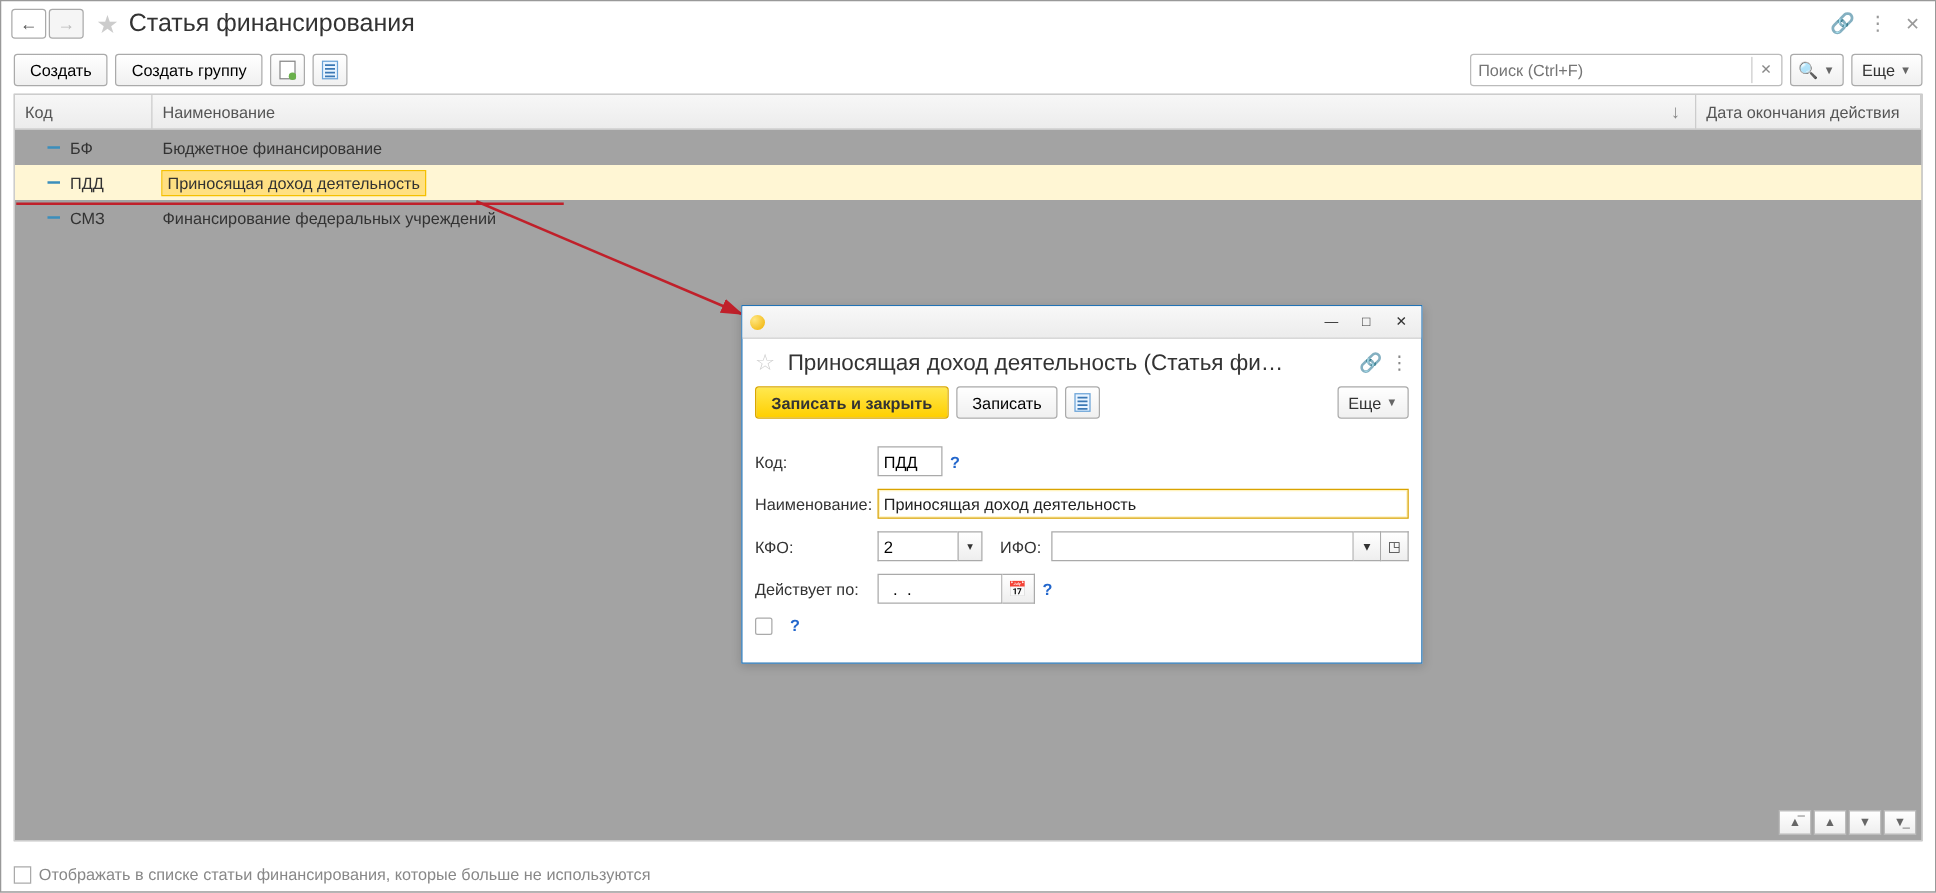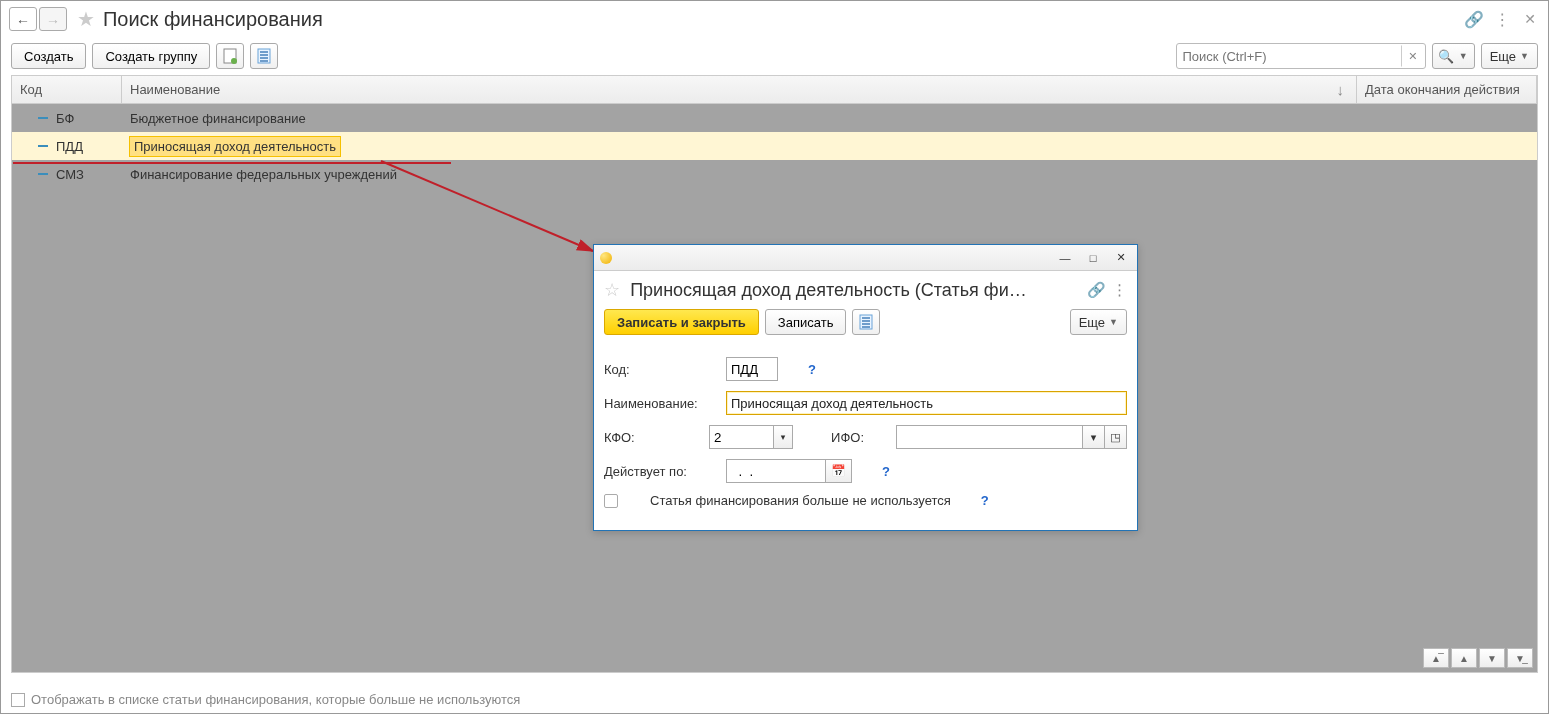--- a/index.html
+++ b/index.html
@@ -54,21 +54,21 @@
   .modal-titlebar .tb-right { margin-left:auto; display:flex; gap:8px; }
   .modal-titlebar .tb-btn { width:20px; height:18px; display:flex; align-items:center; justify-content:center; cursor:pointer; font-size:11px; }
   .modal-header { display:flex; align-items:center; padding:8px 10px; gap:6px;}
   .modal-header .star-icon { font-size:18px; color:#ccc; margin:0 4px 0 0;}
   .modal-header .m-title { font-size:18px; font-weight:400; white-space:nowrap; overflow:hidden; text-overflow:ellipsis; flex:1;}
   .modal-header .link-icon { color:#888; font-size:15px; cursor:pointer;}
   .modal-header .more-icon { color:#888; font-size:15px; cursor:pointer;}
   .modal-toolbar { display:flex; align-items:center; padding:0 10px 8px 10px; gap:6px;}
   .btn-primary { background:linear-gradient(#ffe84f,#ffcf00); border:1px solid #daa800; color:#333; font-weight:600;}
   .modal-body { padding:4px 10px 12px 10px;}
-  .form-row { display:flex; align-items:center; margin:10px 0;gap:24px;}
+  .form-row { display:flex; align-items:center; margin:10px 0;}
   .form-label { width:98px; font-size:13px; color:#333;}
   .inp { border:1px solid #aaa; height:24px; padding:0 4px; font-size:13px; background:#fff; }
   .inp-highlight { border:1px solid #d9a300; background:#fff; box-shadow:inset 0 0 0 1px #fff3c0; color:#222;}
   .help-q { color:#2266cc; cursor:pointer; margin-left:6px; font-weight:600;}
   .spinner { display:flex; align-items:stretch;}
   .spinner input { width:64px; border:1px solid #aaa; border-right:none; height:24px; padding:0 4px;}
   .spinner .spin-btn { width:20px; border:1px solid #aaa; background:linear-gradient(#fff,#eee); display:flex; align-items:center; justify-content:center; font-size:9px; cursor:pointer;}
   .lookup { display:flex; align-items:stretch;}
   .lookup input { height:24px; border:1px solid #aaa; padding:0 4px; flex:1;}
   .lookup .lk-btn { width:22px; border:1px solid #aaa; border-left:none; background:linear-gradient(#fff,#eee); display:flex; align-items:center; justify-content:center; font-size:11px; cursor:pointer;}
@@ -81,21 +81,21 @@
   svg.list-icon-svg rect { fill:#e9f4ff; stroke:#6aa3d8; stroke-width:1;}
   svg.list-icon-svg line { stroke:#3b78b5; stroke-width:1.4;}
 </style>
 </head>
 <body>
 
 <div class="header">
   <div class="nav-btn">←</div>
   <div class="nav-btn disabled">→</div>
   <span class="star-icon">★</span>
-  <span class="page-title">Поиск финансирования</span>
+  <span class="page-title">Статья финансирования</span>
   <div class="header-right">
     <span class="link-icon">🔗</span>
     <span class="more-icon">⋮</span>
     <span class="close-x">✕</span>
   </div>
 </div>
 
 <div class="toolbar">
   <button class="btn">Создать</button>
   <button class="btn">Создать группу</button>
@@ -249,17 +249,16 @@
     <div class="form-row">
       <label class="form-label">Действует по:</label>
       <div class="date-inp">
         <input value="  .  .    " style="">
         <div class="cal-btn">📅</div>
       </div>
       <span class="help-q">?</span>
     </div>
     <div class="form-row" style="align-items:center;">
       <span class="chk2"></span>
-      <span>Статья финансирования больше не используется</span>
       <span class="help-q">?</span>
     </div>
   </div>
 </div>
 
 </body></html>

